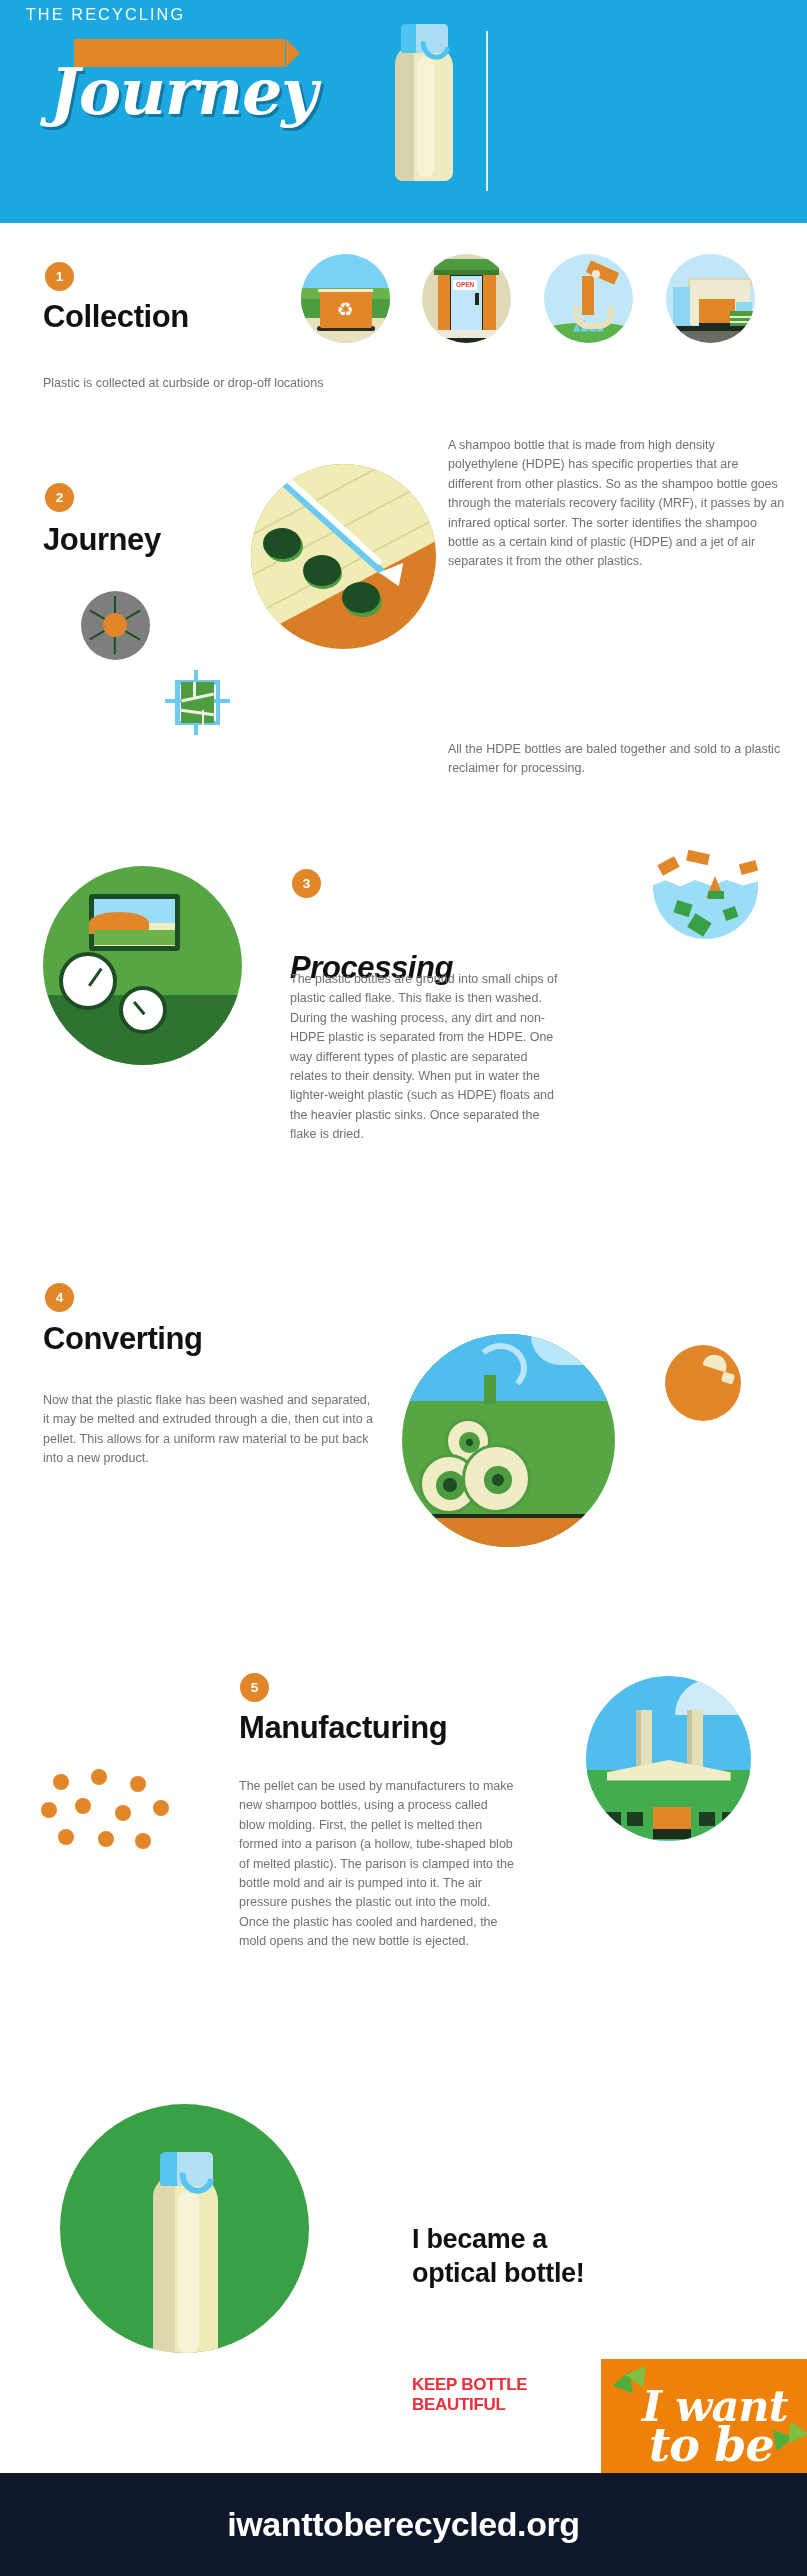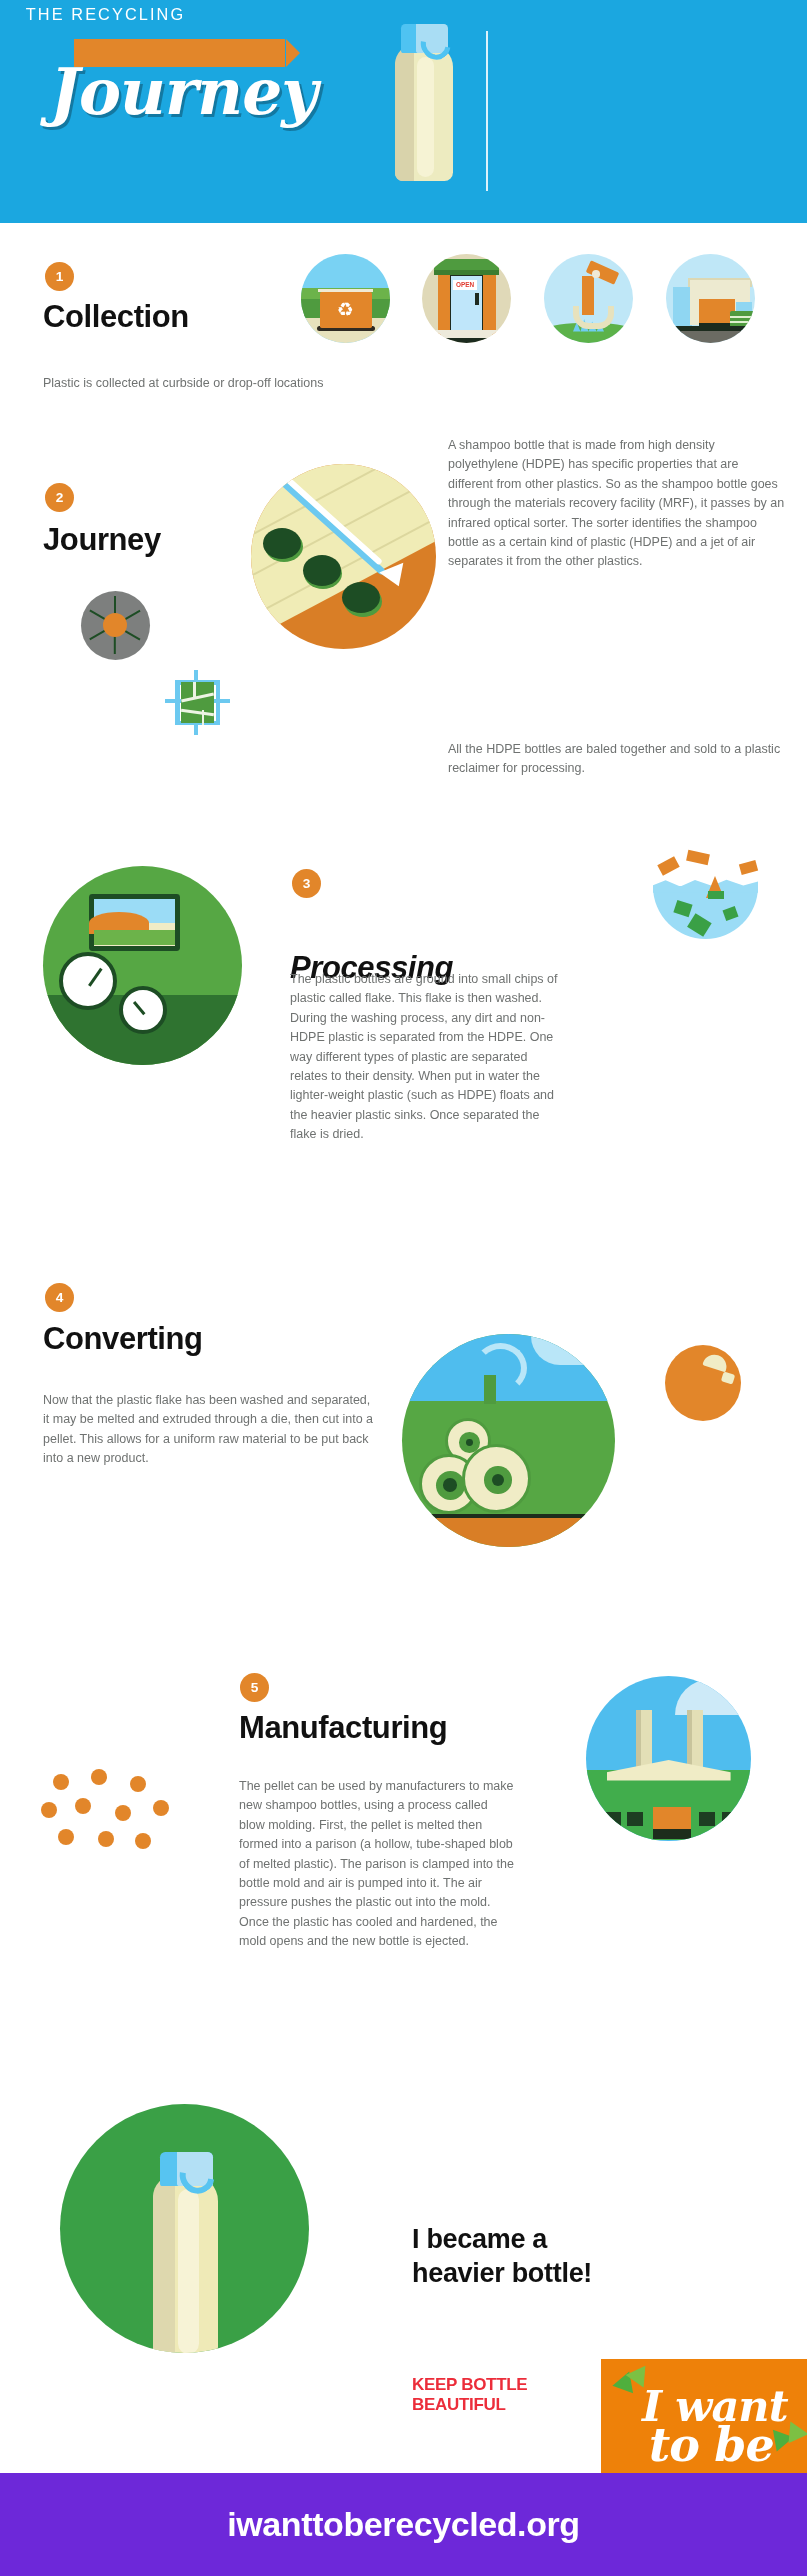--- a/index.html
+++ b/index.html
@@ -184,21 +184,21 @@
 
   .became{position:absolute;left:412px;top:2222px;width:326px;color:#111;font-size:27px;font-weight:bold;line-height:34px;letter-spacing:-0.3px;}
 
   .kab{position:absolute;left:412px;top:2375px;width:155px;color:#ec2d3a;font-weight:bold;font-size:17px;line-height:20px;letter-spacing:-0.3px;}
   .iwtb{position:absolute;left:601px;top:2351px;width:206px;height:122px;background:#ee8109;overflow:hidden;margin-top:8px;}
   .iwtb-txt{position:absolute;left:22px;top:13.7px;width:172px;color:#fff;font-family:"DejaVu Serif",serif;font-style:italic;font-weight:bold;}
   .iwtb-l1{position:absolute;left:19px;top:12px;font-size:43px;line-height:43px;letter-spacing:-0.9px;}
   .iwtb-l2{position:absolute;left:26px;top:48px;font-size:46px;line-height:48px;letter-spacing:-0.9px;}
   .leaf{position:absolute;width:0;height:0;border-left:11px solid transparent;border-right:11px solid transparent;border-top:19px solid #4faf3d;}
 
-  .urlbar{position:absolute;left:0;top:2473px;width:807px;height:103px;background:#6d28d9;}
+  .urlbar{position:absolute;left:0;top:2473px;width:807px;height:103px;background:#0f172a;}
   .urlbar span{position:absolute;left:0;top:0;width:807px;height:103px;line-height:103px;text-align:center;color:#fff;
      font-size:34px;font-weight:bold;letter-spacing:-0.4px;}
 </style>
 </head>
 <body>
 
 <div class="page">
 
   <div class="header">
     <div class="hdr-inner">
@@ -424,21 +424,21 @@
         <div class="fb-shade"></div>
         <div class="fb-hl"></div>
       <div class="fb-cap"></div>
         <div class="fb-cap-lt"></div>
         <div class="fb-cap-arc"></div>
     </div>
   </div>
 
   <div class="became">
     <div>I became a</div>
-    <div>heavier bottle!</div>
+    <div>optical bottle!</div>
   </div>
 
   <div class="kab">
     <div>KEEP BOTTLE</div>
     <div>BEAUTIFUL</div>
   </div>
 
   <div class="iwtb">
     <div class="leaf" style="left:13.7px;top:12px;transform:rotate(200deg)"></div>
     <div class="leaf" style="left:27.5px;top:5.2px;transform:rotate(215deg);border-top-color:#7cc043;"></div>

